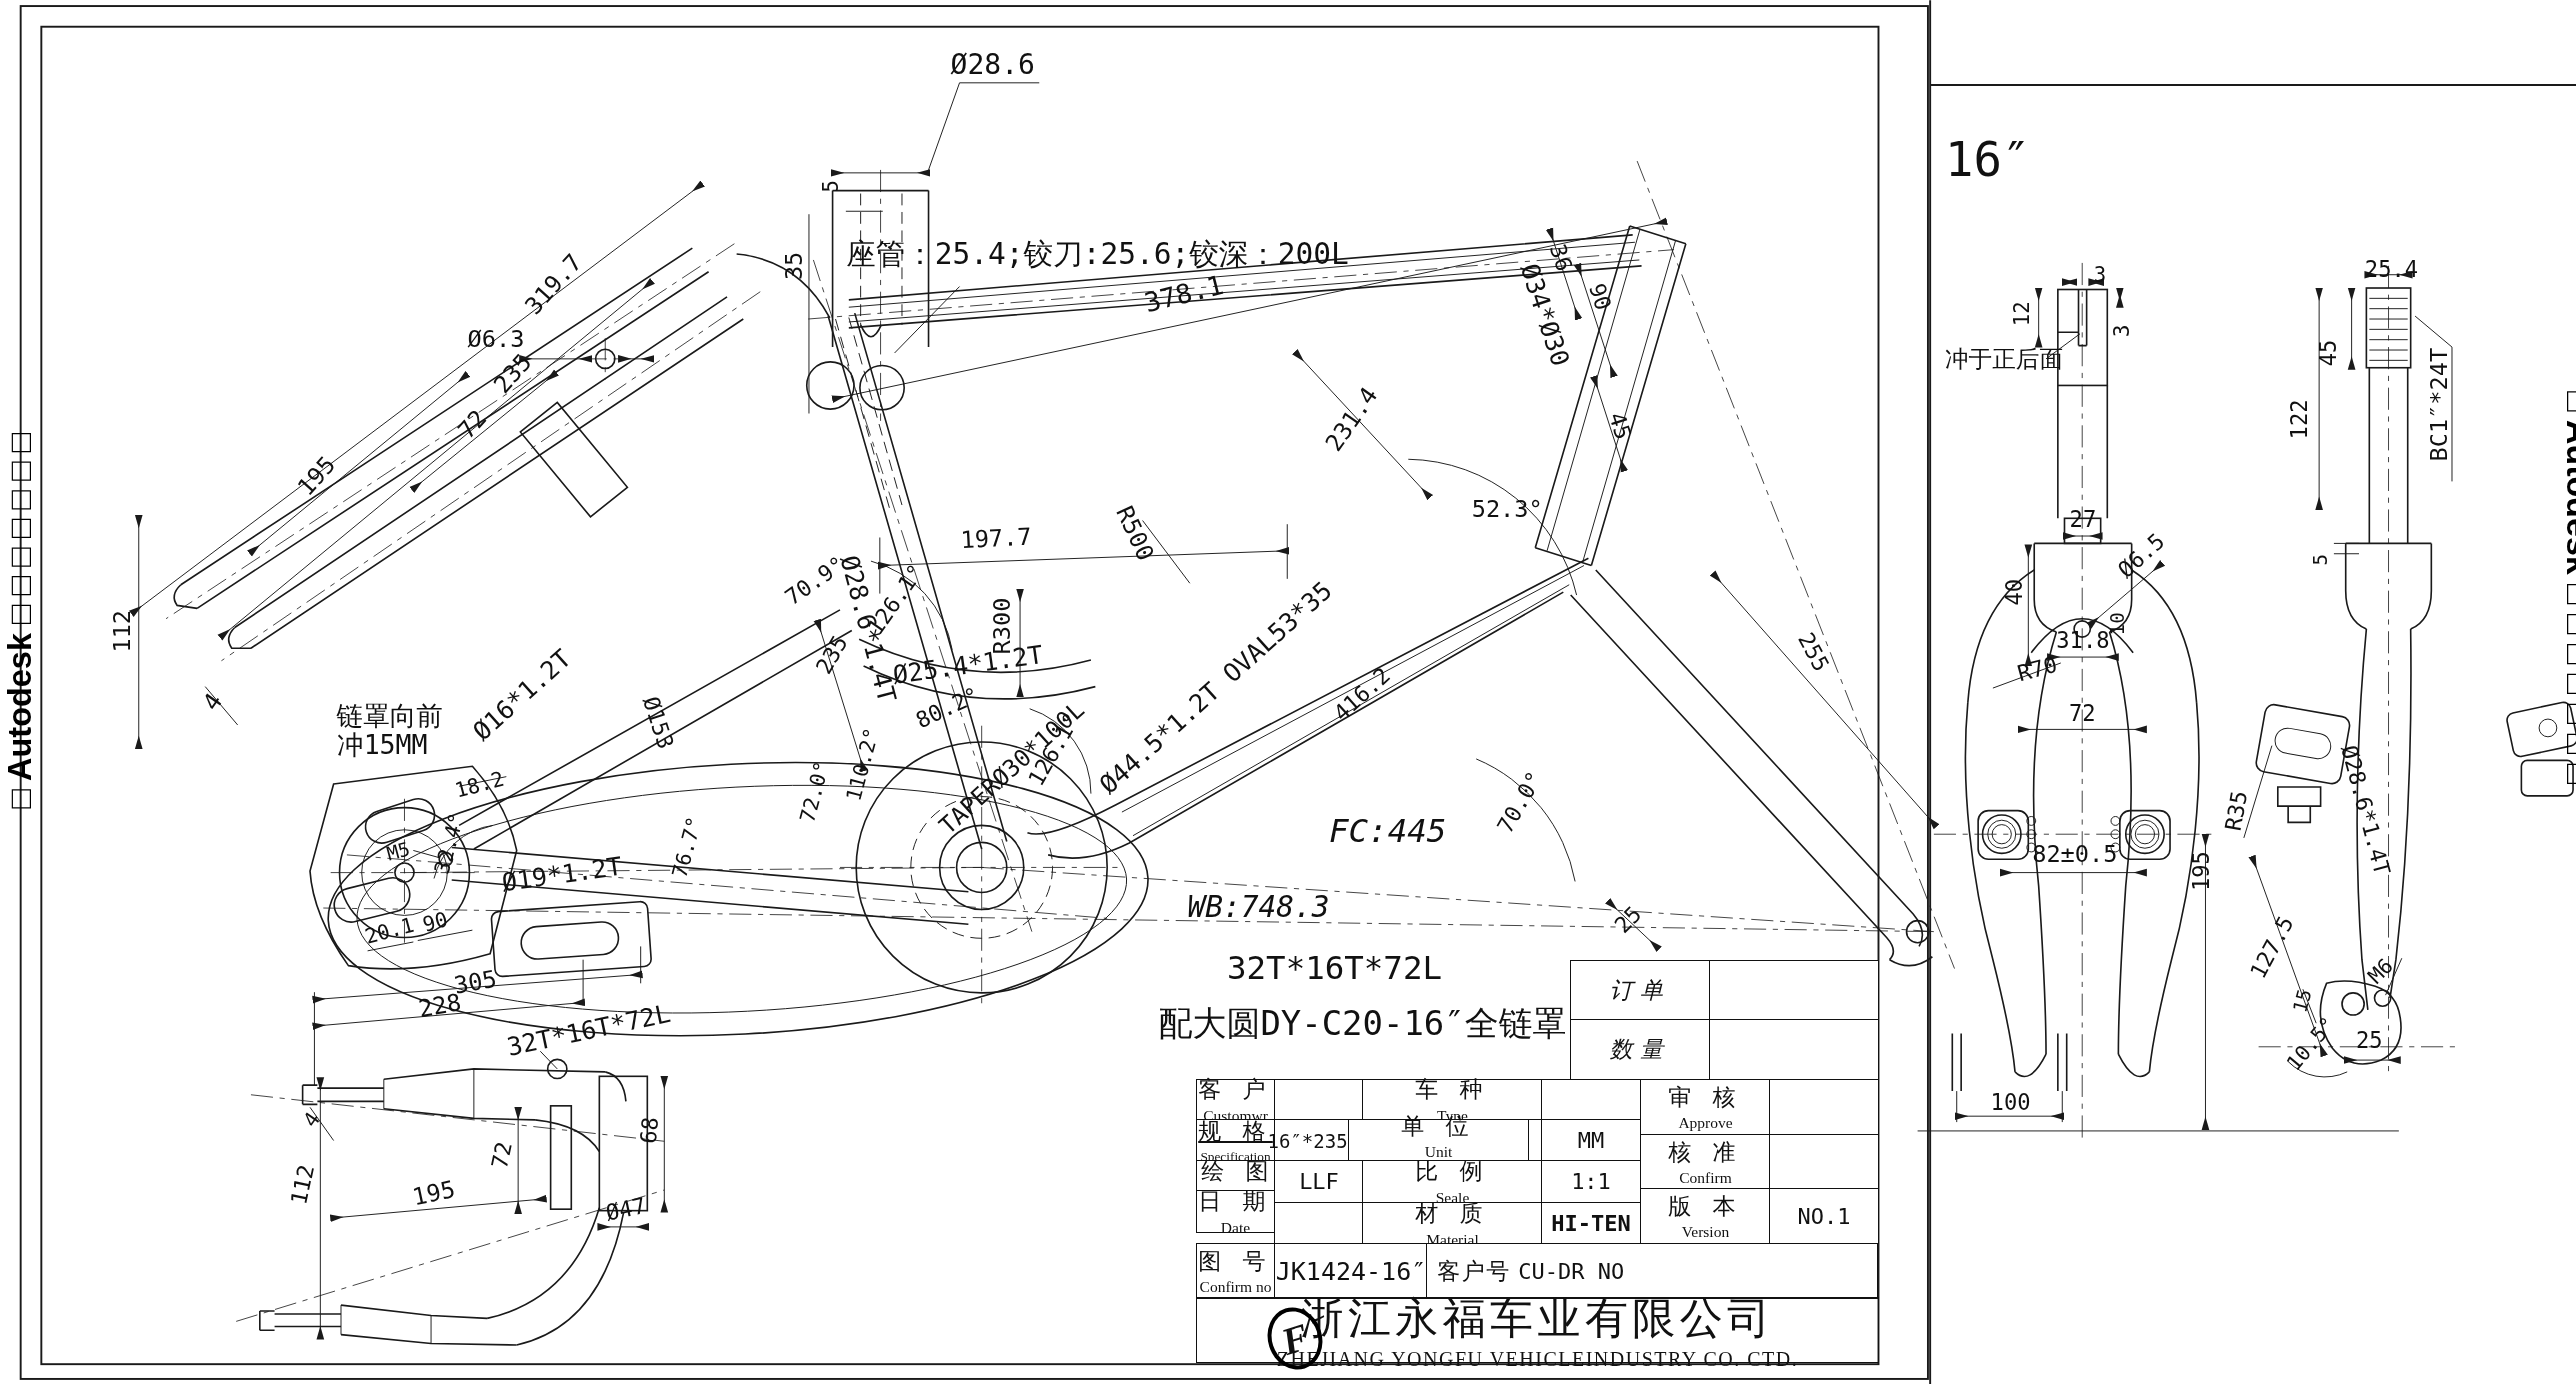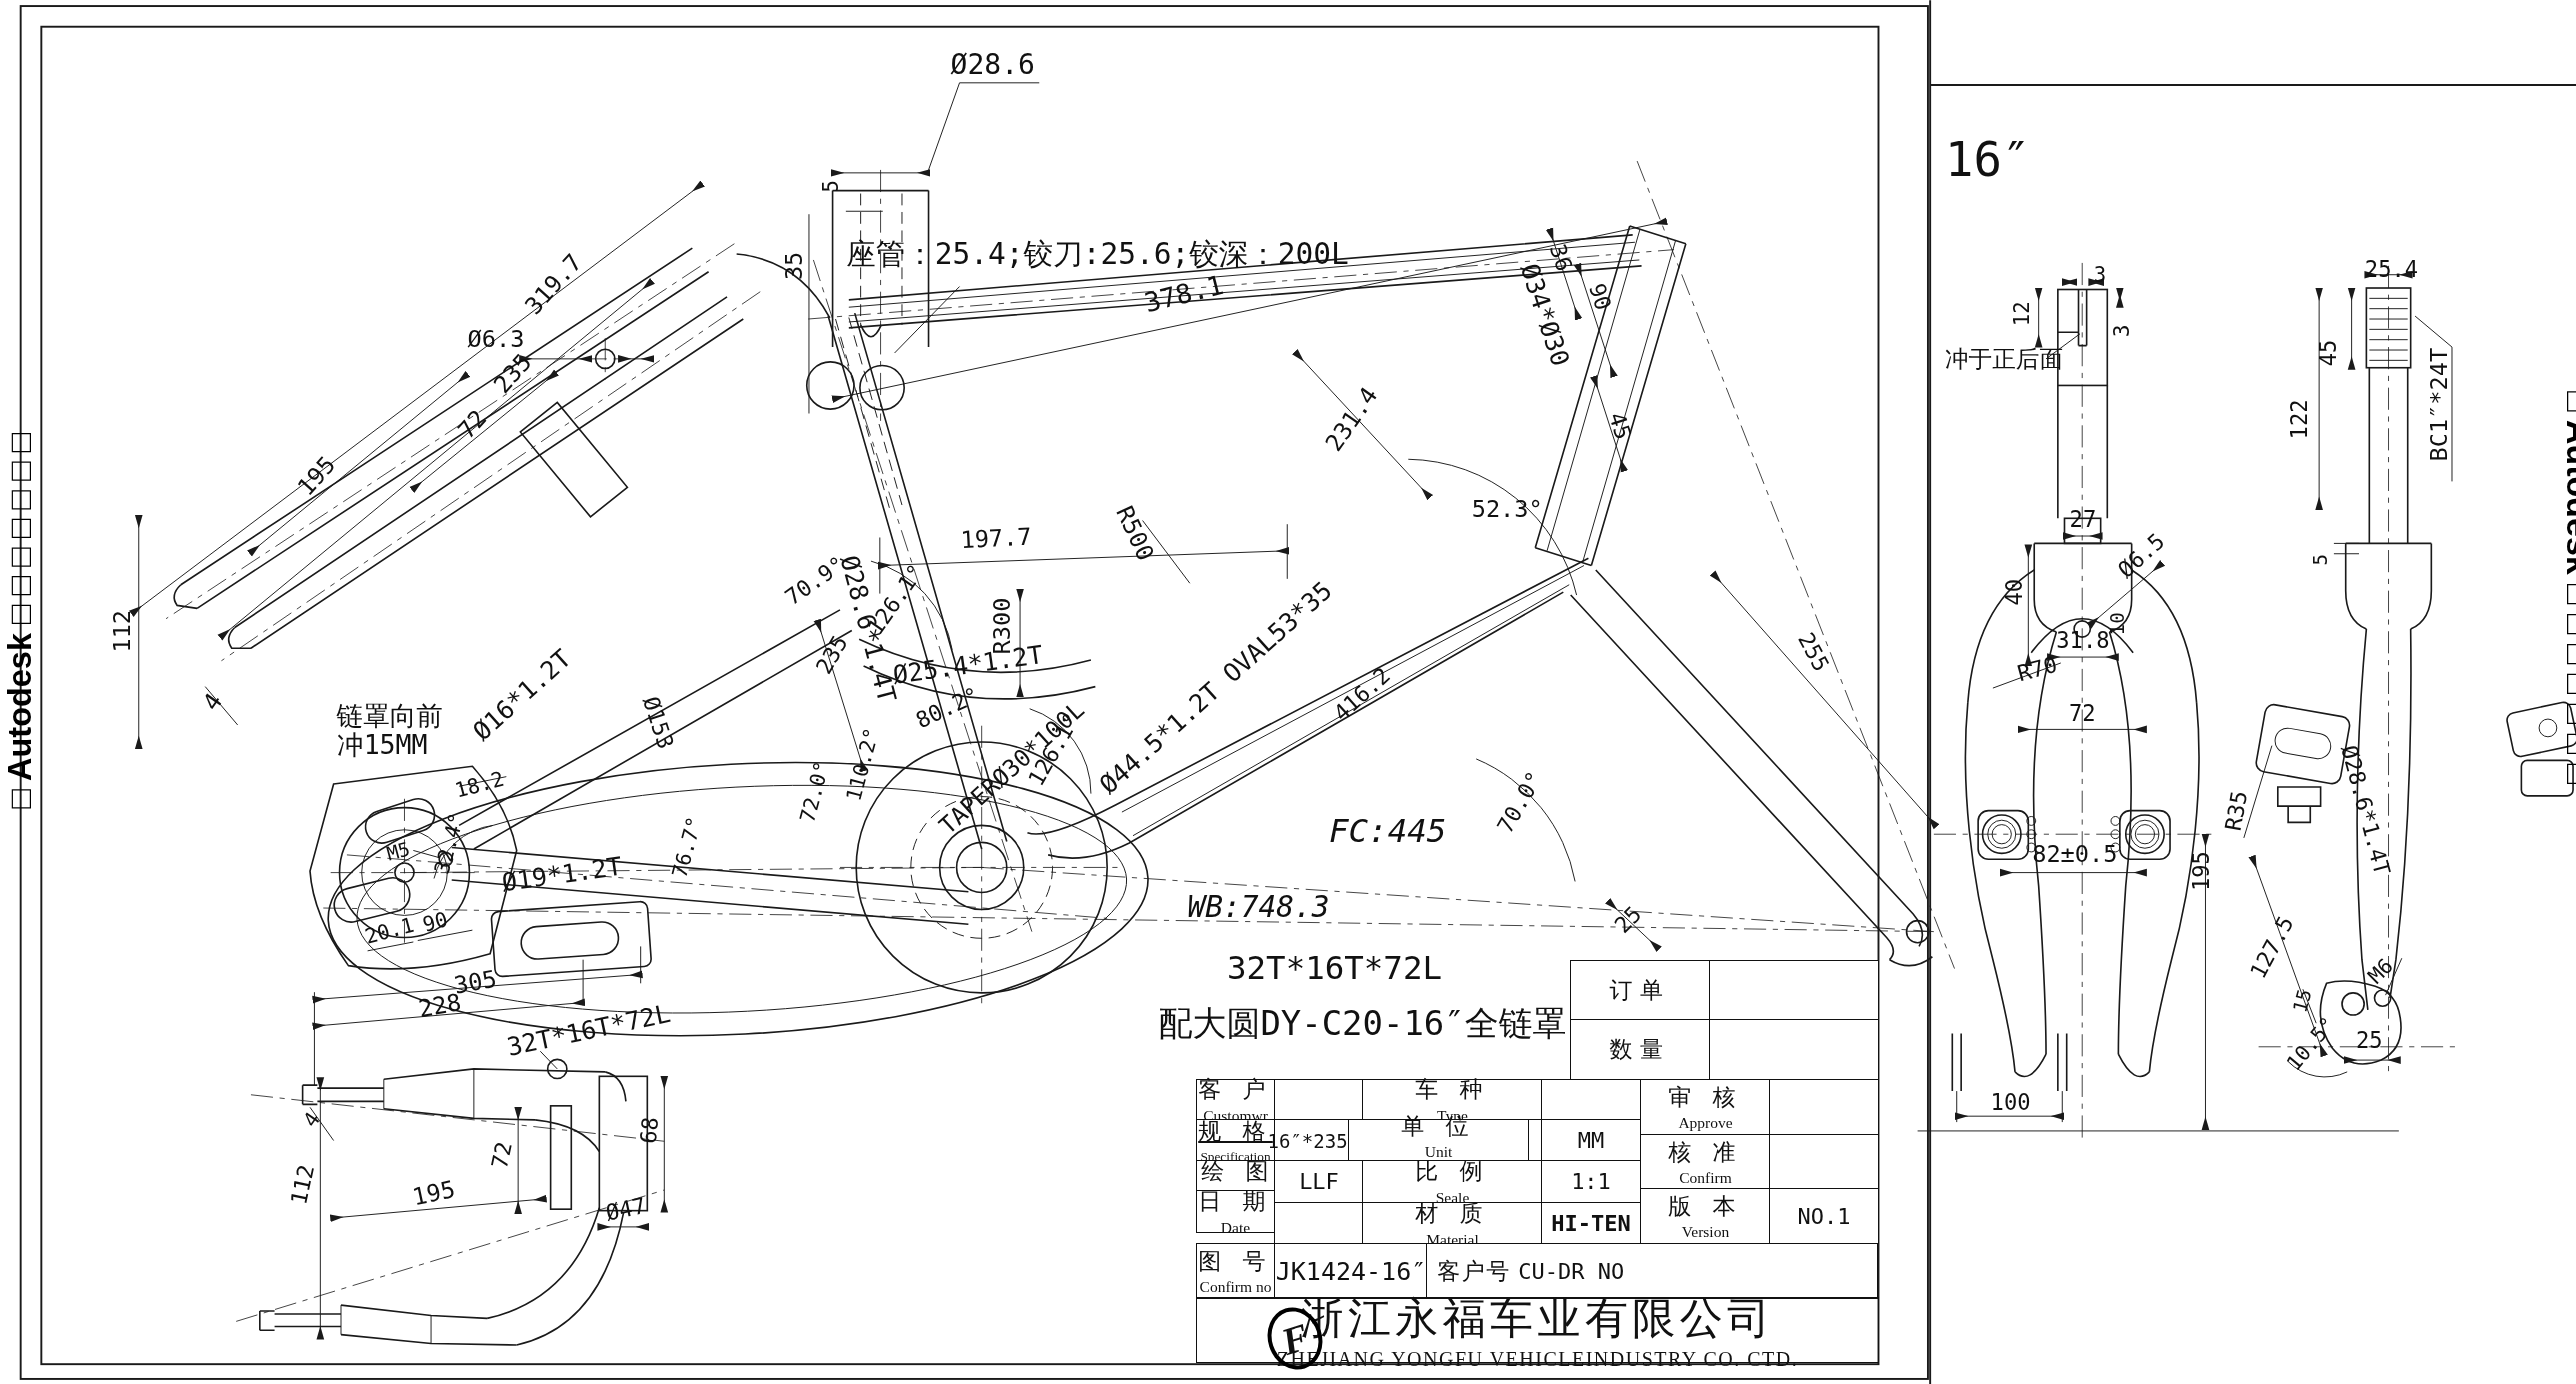--- a/index.html
+++ b/index.html
@@ -330,21 +330,21 @@
         <text x="3315" y="548" transform="rotate(-90 3315 548)" font-size="32">BC1″*24T</text>
         <text x="3152" y="758" transform="rotate(-90 3152 758)" font-size="26">5</text>
         <text x="3195" y="1100" transform="rotate(75 3195 1100)" font-size="30">Ø28.6*1.4T</text>
         <text x="3232" y="1322" transform="rotate(-45 3232 1322)" font-size="28">M6</text>
         <text x="3128" y="1358" transform="rotate(-75 3128 1358)" font-size="26">15</text>
         <text x="3138" y="1420" transform="rotate(-50 3138 1420)" font-size="28">10.5°</text>
         <text x="3210" y="1420" font-size="30">25</text>
       </g>
 </svg>
 
-<div class="tb" style="left:1570px;top:960px;width:309px;height:120px;">
+<div class="tb" style="left:1570px;top:960px;width:309px;height:120px;font-style:italic;">
   <div class="cell" style="left:0;top:0;width:140px;height:61px;">
         <span class="zh bigzh">订单</span>
       </div>
   <div class="cell" style="left:139px;top:0;width:170px;height:61px;">
         <span class="val"></span>
       </div>
   <div class="cell" style="left:0;top:59px;width:140px;height:61px;">
         <span class="zh bigzh">数量</span>
       </div>
   <div class="cell" style="left:139px;top:59px;width:170px;height:61px;">

